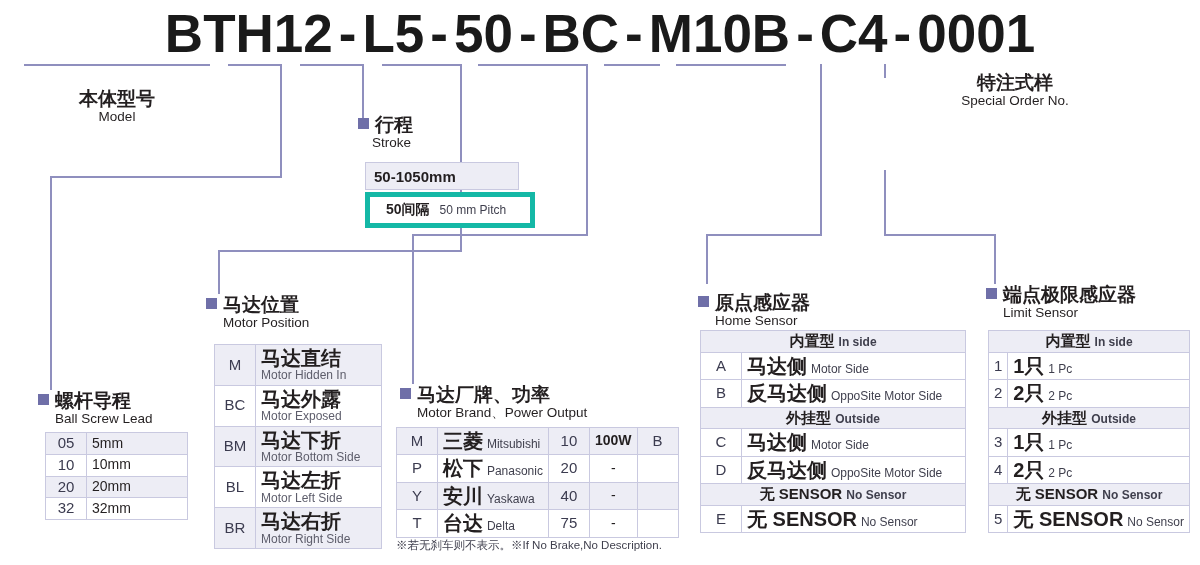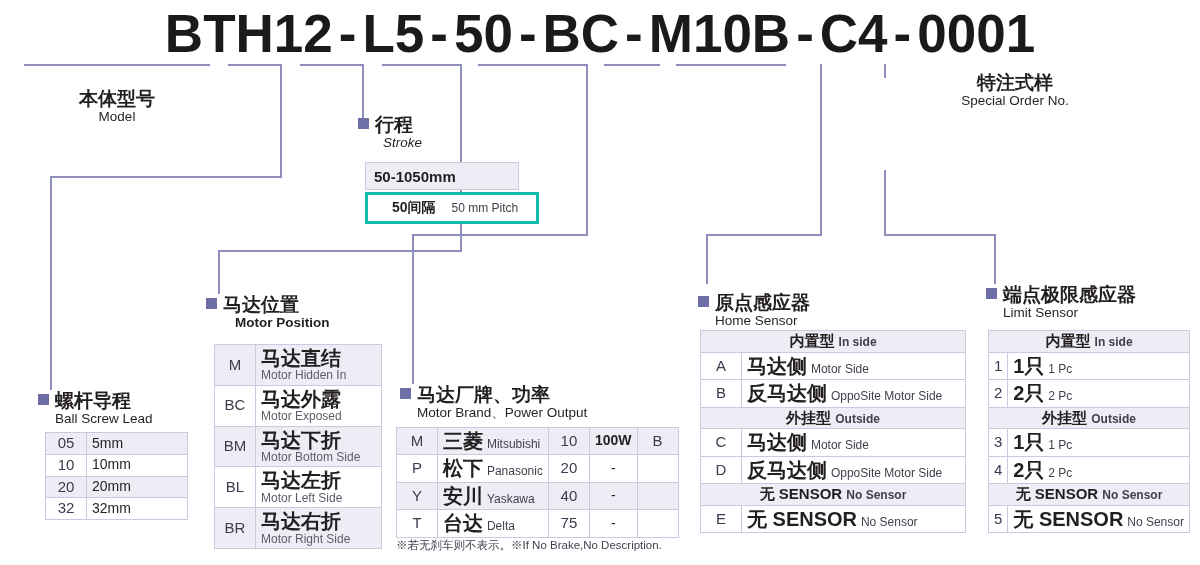--- a/index.html
+++ b/index.html
@@ -61,23 +61,23 @@
 
   .note{position:absolute;font-size:11.5px;color:#3f3f4d;white-space:nowrap;}
 
   
   .sbox{
     position:absolute;border:1px solid #c9c9e0;background:#ededf5;
     font-size:15px;font-weight:bold;color:#231f20;
     display:flex;align-items:center;padding-left:8px;
   }
   .sbox2{
-    position:absolute;border:3px solid #14b8a6;background:#fff;
+    position:absolute;border:5px solid #14b8a6;background:#fff;
     font-size:14px;color:#231f20;
-    display:flex;align-items:center;padding-left:24px;
+    display:flex;align-items:center;padding-left:16px;
   }
 </style>
 </head>
 <body>
 
 <div class="root">
 
   <div class="code">
     <span class="seg">BTH12</span>
     <span class="dash">-</span>
@@ -131,28 +131,28 @@
     <div class="en">Model</div>
   </div>
 
   <div class="label center" style="left:930px;top:72px;width:170px;">
     <div class="cn">特注式样</div>
     <div class="en">Special Order No.</div>
   </div>
 
   <div class="label" style="left:358px;top:114px;">
     <div class="cn"><span class="bullet"></span><span>行程</span></div>
-    <div class="en" style="margin-left:25px;font-style:italic;">Stroke</div>
+    <div class="en" style="margin-left:14px;">Stroke</div>
   </div>
   <div class="sbox" style="left:365px;top:162px;width:144px;height:26px;">
     <span>50-1050mm</span>
   </div>
   <div class="sbox2" style="left:365px;top:192px;width:144px;height:26px;">
     <span class="cn2s">50间隔</span>
-    <span class="en2b" style="margin-left:16px;">50 mm Pitch</span>
+    <span class="en2b" style="margin-left:10px;">50 mm Pitch</span>
   </div>
 
   <div class="label" style="left:38px;top:390px;">
     <div class="cn"><span class="bullet"></span><span>螺杆导程</span></div>
     <div class="en" style="margin-left:17px;">Ball Screw Lead</div>
   </div>
   <table class="tbl" style="left:45px;top:432px;width:143px;">
     <tbody>
         <tr class="alt">
           <td class="key">05</td>
@@ -168,21 +168,21 @@
         </tr>
     <tr>
           <td class="key">32</td>
           <td>32mm</td>
         </tr>
   </tbody>
     </table>
 
   <div class="label" style="left:206px;top:294px;">
     <div class="cn"><span class="bullet"></span><span>马达位置</span></div>
-    <div class="en" style="margin-left:29px;font-weight:bold;">Motor Position</div>
+    <div class="en" style="margin-left:17px;">Motor Position</div>
   </div>
   <table class="tbl" style="left:214px;top:344px;width:168px;">
     <tbody>
         <tr class="alt">
       <td class="key">M</td>
       <td>
             <div class="cn2">马达直结</div>
             <div class="en2">Motor Hidden In</div>
           </td>
     </tr>

